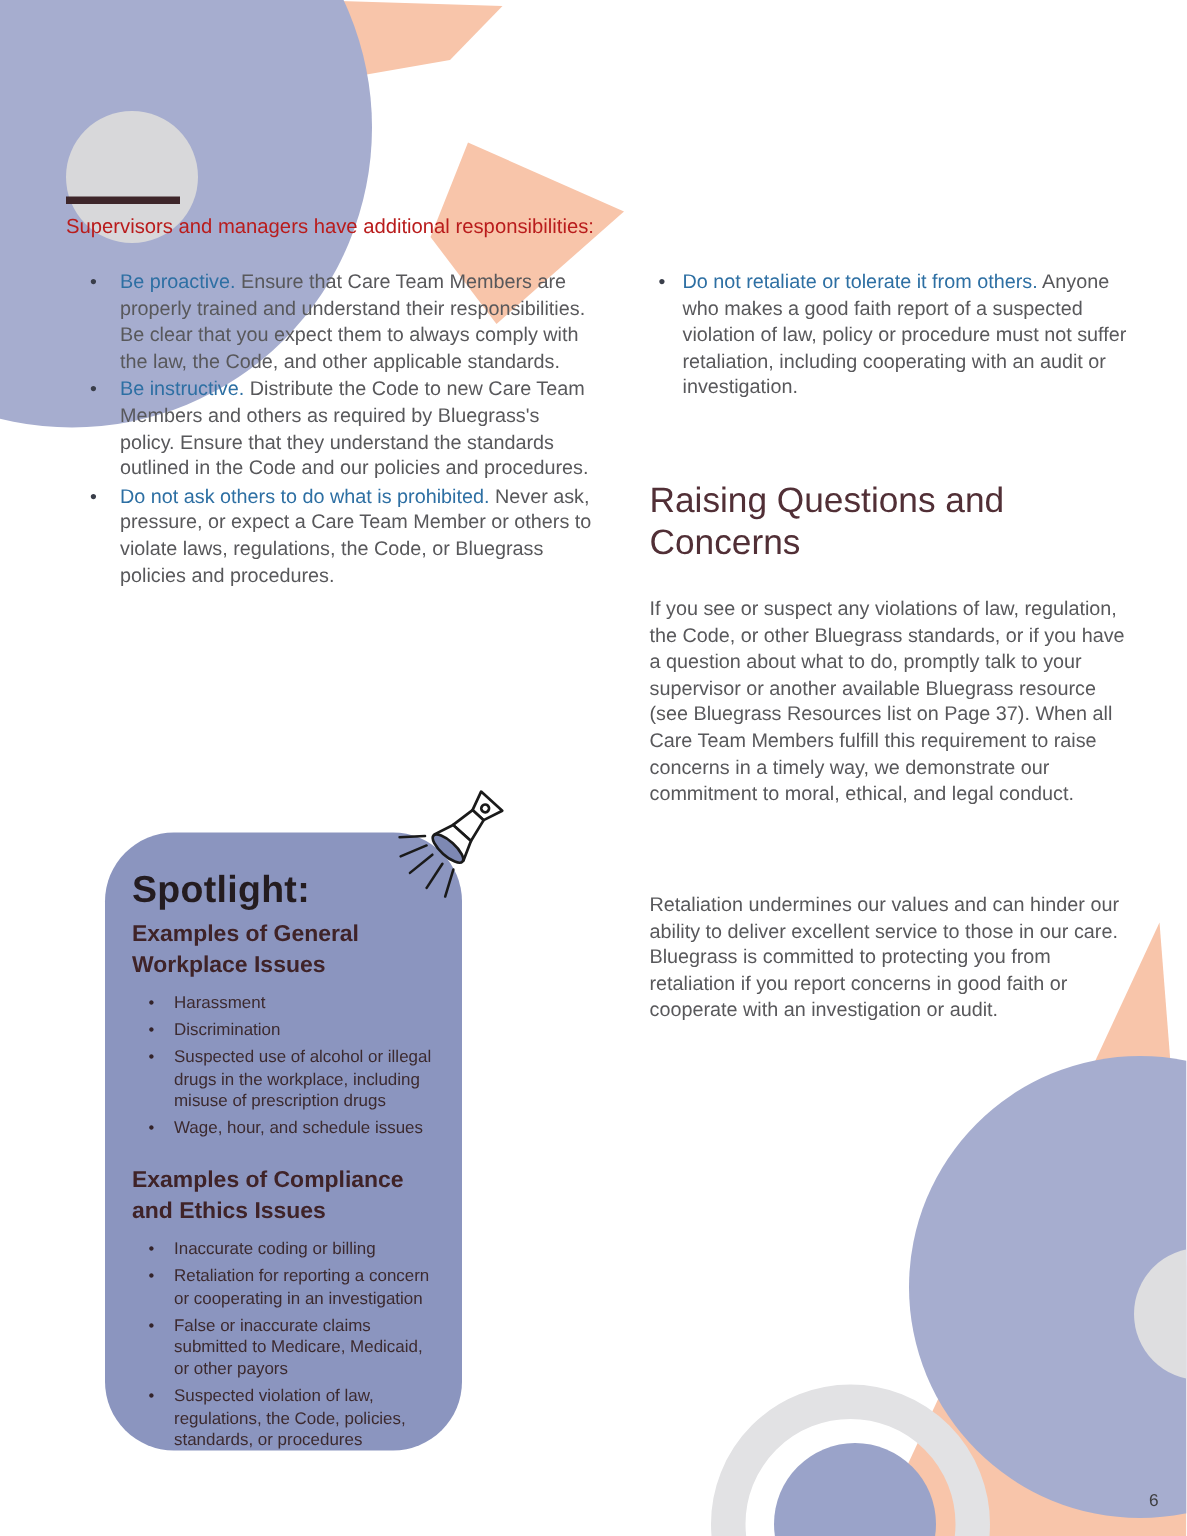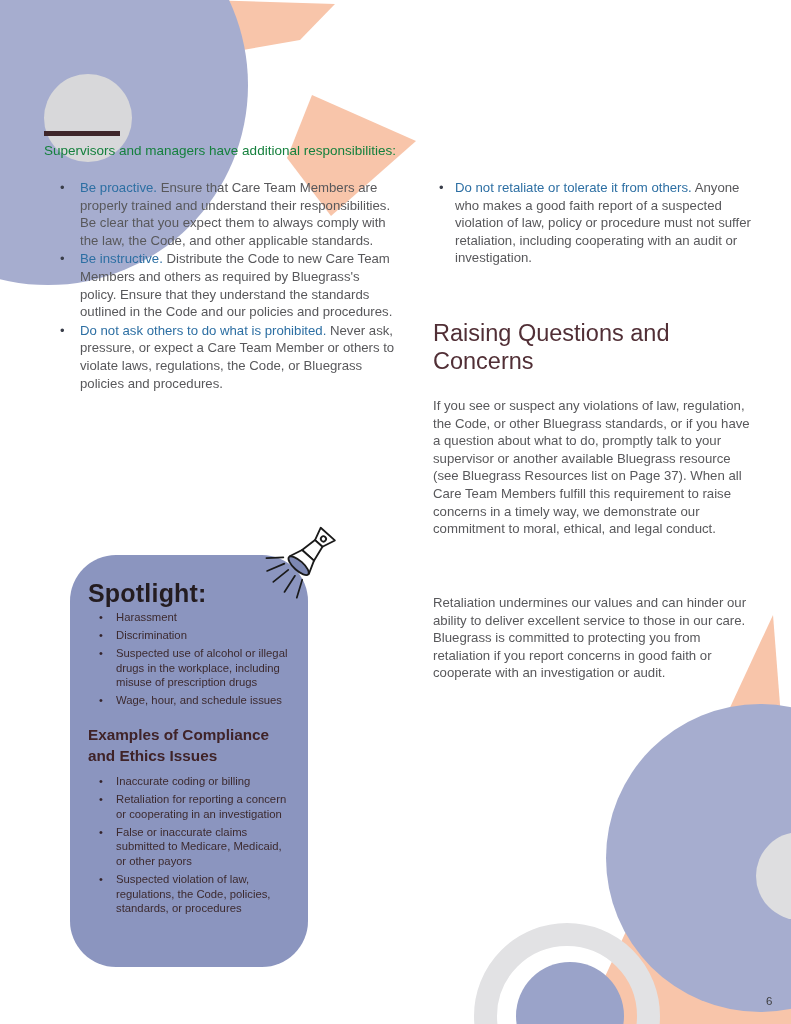--- a/index.html
+++ b/index.html
@@ -18,21 +18,21 @@
   .ring-bc{left:474px;top:923px;width:186px;height:186px;border:23px solid #e2e2e4;
            box-sizing:border-box;border-radius:50%;background:transparent;z-index:2;}
   .circle-bc{left:516px;top:962px;width:108px;height:108px;background:#9aa3c9;z-index:2;}
   
   .title{
     position:absolute;left:44px;top:50px;z-index:5;margin:0;
     font-size:29px;line-height:40px;font-weight:700;letter-spacing:.3px;color:#3e262a;
   }
   .title span{display:block;}
   .title-underline{position:absolute;left:44px;top:131px;width:76px;height:5px;background:#3e262a;z-index:5;}
-  .subtitle{position:absolute;left:44px;top:143px;z-index:5;margin:0;font-size:13.5px;color:#15803d;}
+  .subtitle{position:absolute;left:44px;top:143px;z-index:5;margin:0;font-size:13.5px;color:#b91c1c;}
   
   .bullets{position:absolute;z-index:5;list-style:none;margin:0;padding:0;
            font-size:13.2px;line-height:17.6px;color:#58585b;}
   .bullets-left{left:44px;top:179px;width:352px;}
   .bullets-right{left:433px;top:179px;width:332px;}
   .bullets li{position:relative;margin:0 0 1px 0;}
   .bullets-left li{padding-left:36px;}
   .bullets-right li{padding-left:22px;}
   .bullets li::before{content:"•";position:absolute;color:#3a3e4a;font-size:13px;}
   .bullets-left li::before{left:16px;}
@@ -116,20 +116,21 @@
     <div>
 
         <p>Retaliation undermines our values and can hinder our ability to deliver excellent service to those in our care. Bluegrass is committed to protecting you from retaliation if you report concerns in good faith or cooperate with an investigation or audit.</p>
 
       </div>
   </div>
 
   <aside class="spotlight">
     <h3 class="spot-title">Spotlight:</h3>
 
+    <h4 class="spot-heading">Examples of General Workplace Issues</h4>
     <ul class="spot-list">
 
         <li>Harassment</li>
 
         <li>Discrimination</li>
 
         <li>Suspected use of alcohol or illegal drugs in the workplace, including misuse of prescription drugs</li>
 
 
         <li>Wage, hour, and schedule issues</li>

